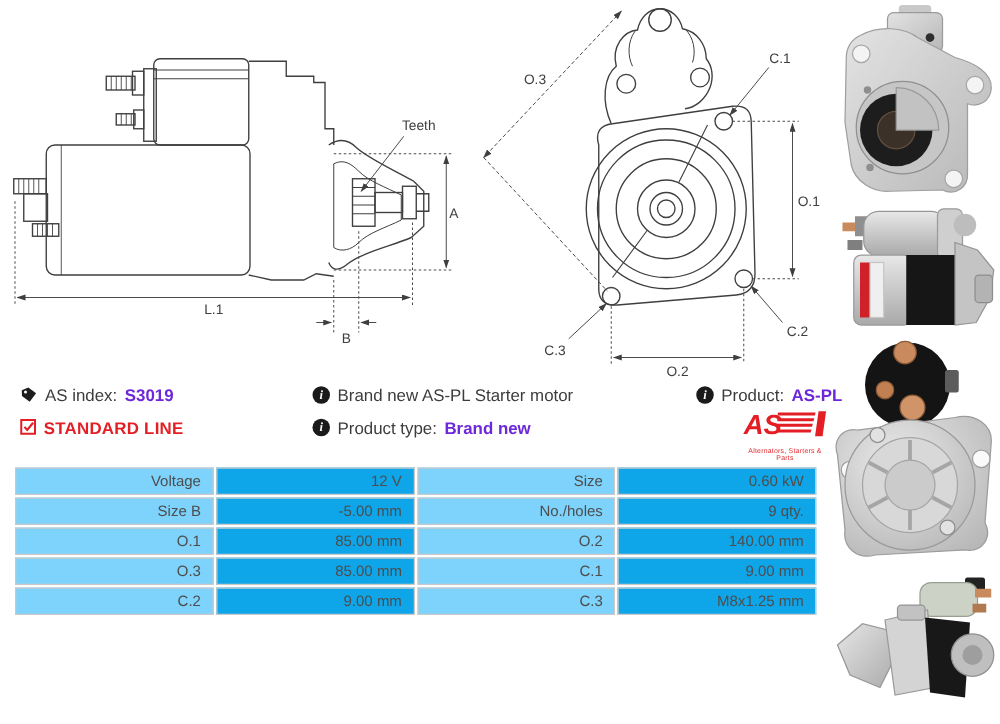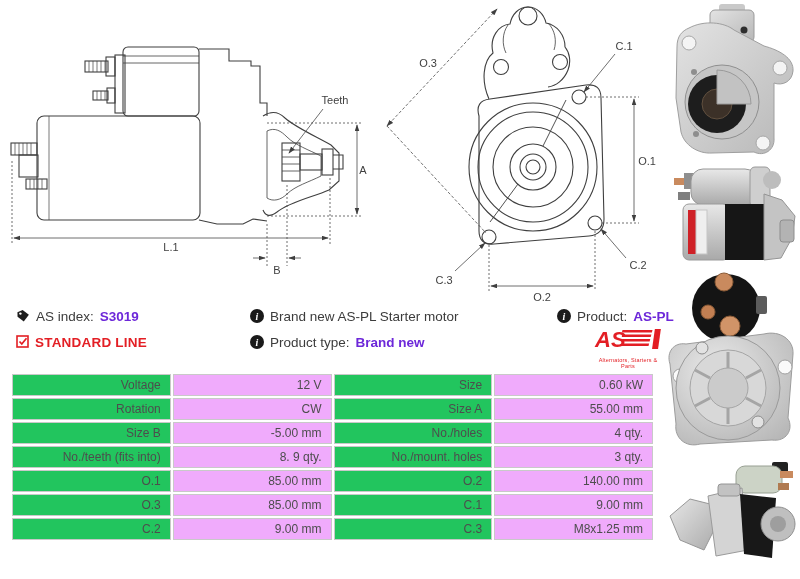--- a/index.html
+++ b/index.html
@@ -21,22 +21,22 @@
   .red{color:#e31e24;font-weight:bold;letter-spacing:.2px;}
   .info-icon{display:inline-flex;align-items:center;justify-content:center;width:14px;height:14px;border-radius:50%;
     background:#1a1a1a;color:#fff;font-size:10px;font-weight:bold;font-family:"Liberation Serif",serif;font-style:italic;flex:0 0 auto;}
   .logo{position:absolute;left:592px;top:328px;width:72px;text-align:center;}
   .logo-sub{font-size:5.5px;color:#e31e24;margin-top:1px;letter-spacing:.2px;}
 
   
   .spec{position:absolute;left:10px;top:372px;}
   table{border-collapse:separate;border-spacing:2px;width:645px;table-layout:fixed;font-size:12px;color:#4d4d4d;}
   td{border:1px solid #c9c9c9;padding:2px 9px 2px 4px;text-align:right;vertical-align:middle;height:16px;line-height:1.25;}
-  td.lbl{background:#22c55e;}
-  td.val{background:#f0abfc;margin-left:43px;}
+  td.lbl{background:#7dd3fc;}
+  td.val{background:#0ea5e9;margin-left:43px;}
 </style>
 </head>
 <body>
 
 <div class="page">
 
   <svg id="side-drawing" class="drawing" width="362" height="300" viewBox="0 0 362 300">
     <defs>
       <marker id="ah1" markerWidth="9" markerHeight="8" refX="8" refY="3" orient="auto-start-reverse">
         <path d="M0,0L9,3L0,6Z" fill="#3f3f3f"></path>
@@ -292,36 +292,24 @@
   <div class="spec">
     <table>
       <tbody>
         <tr>
           <td class="lbl">Voltage</td>
           <td class="val">12 V</td>
           <td class="lbl">Size</td>
           <td class="val">0.60 kW</td>
         </tr>
         <tr>
-          <td class="lbl">Rotation</td>
-          <td class="val">CW</td>
-          <td class="lbl">Size A</td>
-          <td class="val">55.00 mm</td>
-        </tr>
-        <tr>
           <td class="lbl">Size B</td>
           <td class="val">-5.00 mm</td>
           <td class="lbl">No./holes</td>
-          <td class="val">4 qty.</td>
-        </tr>
-        <tr>
-          <td class="lbl">No./teeth (fits into)</td>
-          <td class="val">8. 9 qty.</td>
-          <td class="lbl">No./mount. holes</td>
-          <td class="val">3 qty.</td>
+          <td class="val">9 qty.</td>
         </tr>
         <tr>
           <td class="lbl">O.1</td>
           <td class="val">85.00 mm</td>
           <td class="lbl">O.2</td>
           <td class="val">140.00 mm</td>
         </tr>
         <tr>
           <td class="lbl">O.3</td>
           <td class="val">85.00 mm</td>

